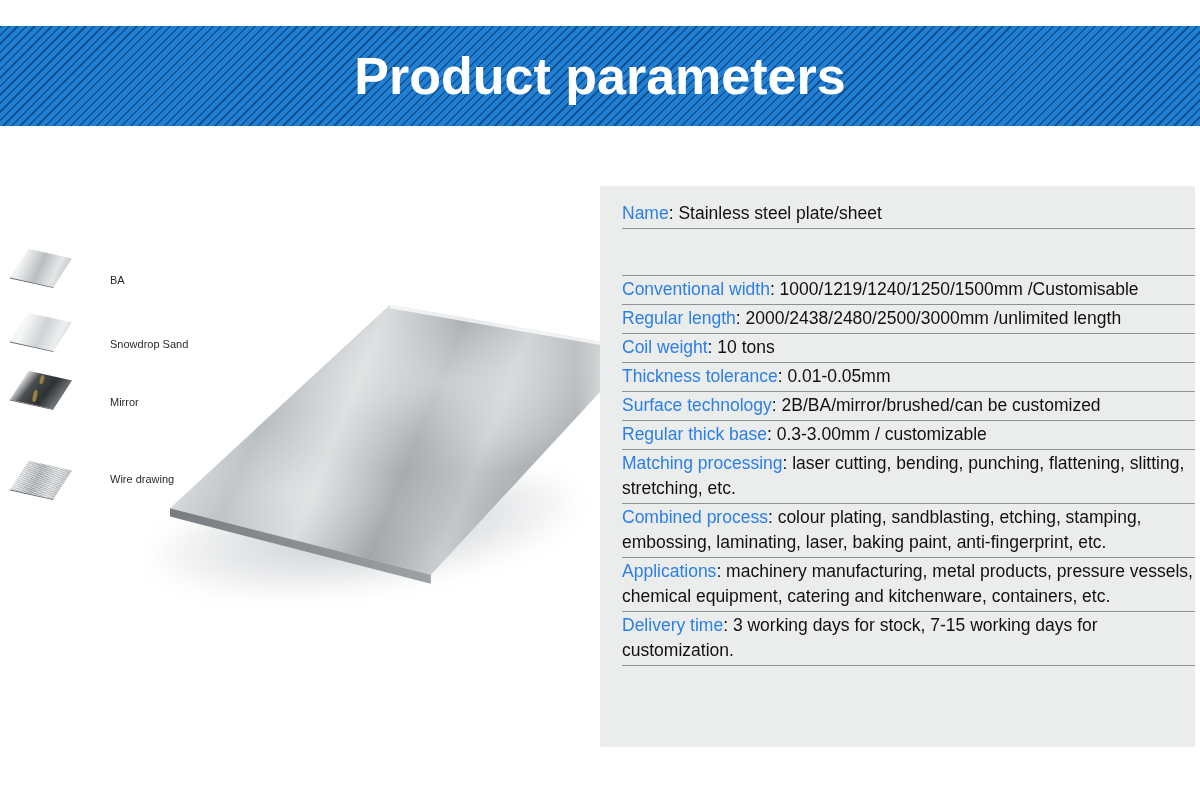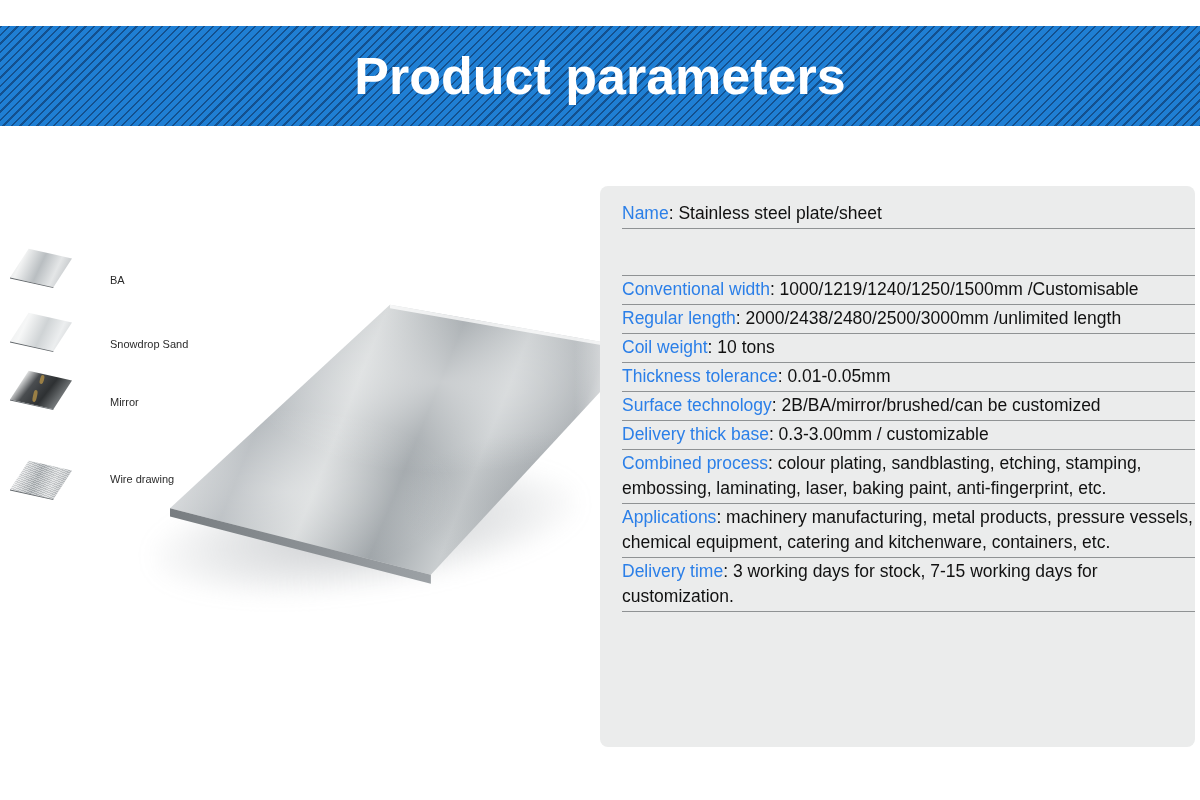--- a/index.html
+++ b/index.html
@@ -179,21 +179,21 @@
   }
 
   
   #spec-panel {
     position: absolute;
     left: 600px;
     top: 186px;
     width: 595px;
     height: 561px;
     background: #ebecec;
-    border-radius: 8px;
+    border-radius: 2px;
     box-sizing: border-box;
     padding: 14px 0 0 0;
     overflow: hidden;
   }
   .spec-list {
     position: absolute;
     left: 22px;
     top: 14px;
     width: 573px;
   }
@@ -267,18 +267,19 @@
 
 <div id="spec-panel">
   <div class="spec-list">
       <div class="spec-row"><span class="spec-label">Name</span><span class="spec-value">: </span><span class="spec-value">Stainless steel plate/sheet</span></div>
       <div class="spec-row spacer"></div>
       <div class="spec-row"><span class="spec-label">Conventional width</span><span class="spec-value">: </span><span class="spec-value">1000/1219/1240/1250/1500mm /Customisable</span></div>
       <div class="spec-row"><span class="spec-label">Regular length</span><span class="spec-value">: </span><span class="spec-value">2000/2438/2480/2500/3000mm /unlimited length</span></div>
       <div class="spec-row"><span class="spec-label">Coil weight</span><span class="spec-value">: </span><span class="spec-value">10 tons</span></div>
       <div class="spec-row"><span class="spec-label">Thickness tolerance</span><span class="spec-value">: </span><span class="spec-value">0.01-0.05mm</span></div>
       <div class="spec-row"><span class="spec-label">Surface technology</span><span class="spec-value">: </span><span class="spec-value">2B/BA/mirror/brushed/can be customized</span></div>
-      <div class="spec-row"><span class="spec-label">Delivery thick base</span><span class="spec-value">: </span><span class="spec-value">0.3-3.00mm / customizable</span></div>
+      <div class="spec-row"><span class="spec-label">Regular thick base</span><span class="spec-value">: </span><span class="spec-value">0.3-3.00mm / customizable</span></div>
+      <div class="spec-row"><span class="spec-label">Matching processing</span><span class="spec-value">: </span><span class="spec-value">laser cutting, bending, punching, flattening, slitting, stretching, etc.</span></div>
       <div class="spec-row"><span class="spec-label">Combined process</span><span class="spec-value">: </span><span class="spec-value">colour plating, sandblasting, etching, stamping, embossing, laminating, laser, baking paint, anti-fingerprint, etc.</span></div>
       <div class="spec-row"><span class="spec-label">Applications</span><span class="spec-value">: </span><span class="spec-value">machinery manufacturing, metal products, pressure vessels, chemical equipment, catering and kitchenware, containers, etc.</span></div>
       <div class="spec-row"><span class="spec-label">Delivery time</span><span class="spec-value">: </span><span class="spec-value">3 working days for stock, 7-15 working days for customization.</span></div>
     </div>
 </div>
 
 </body></html>

